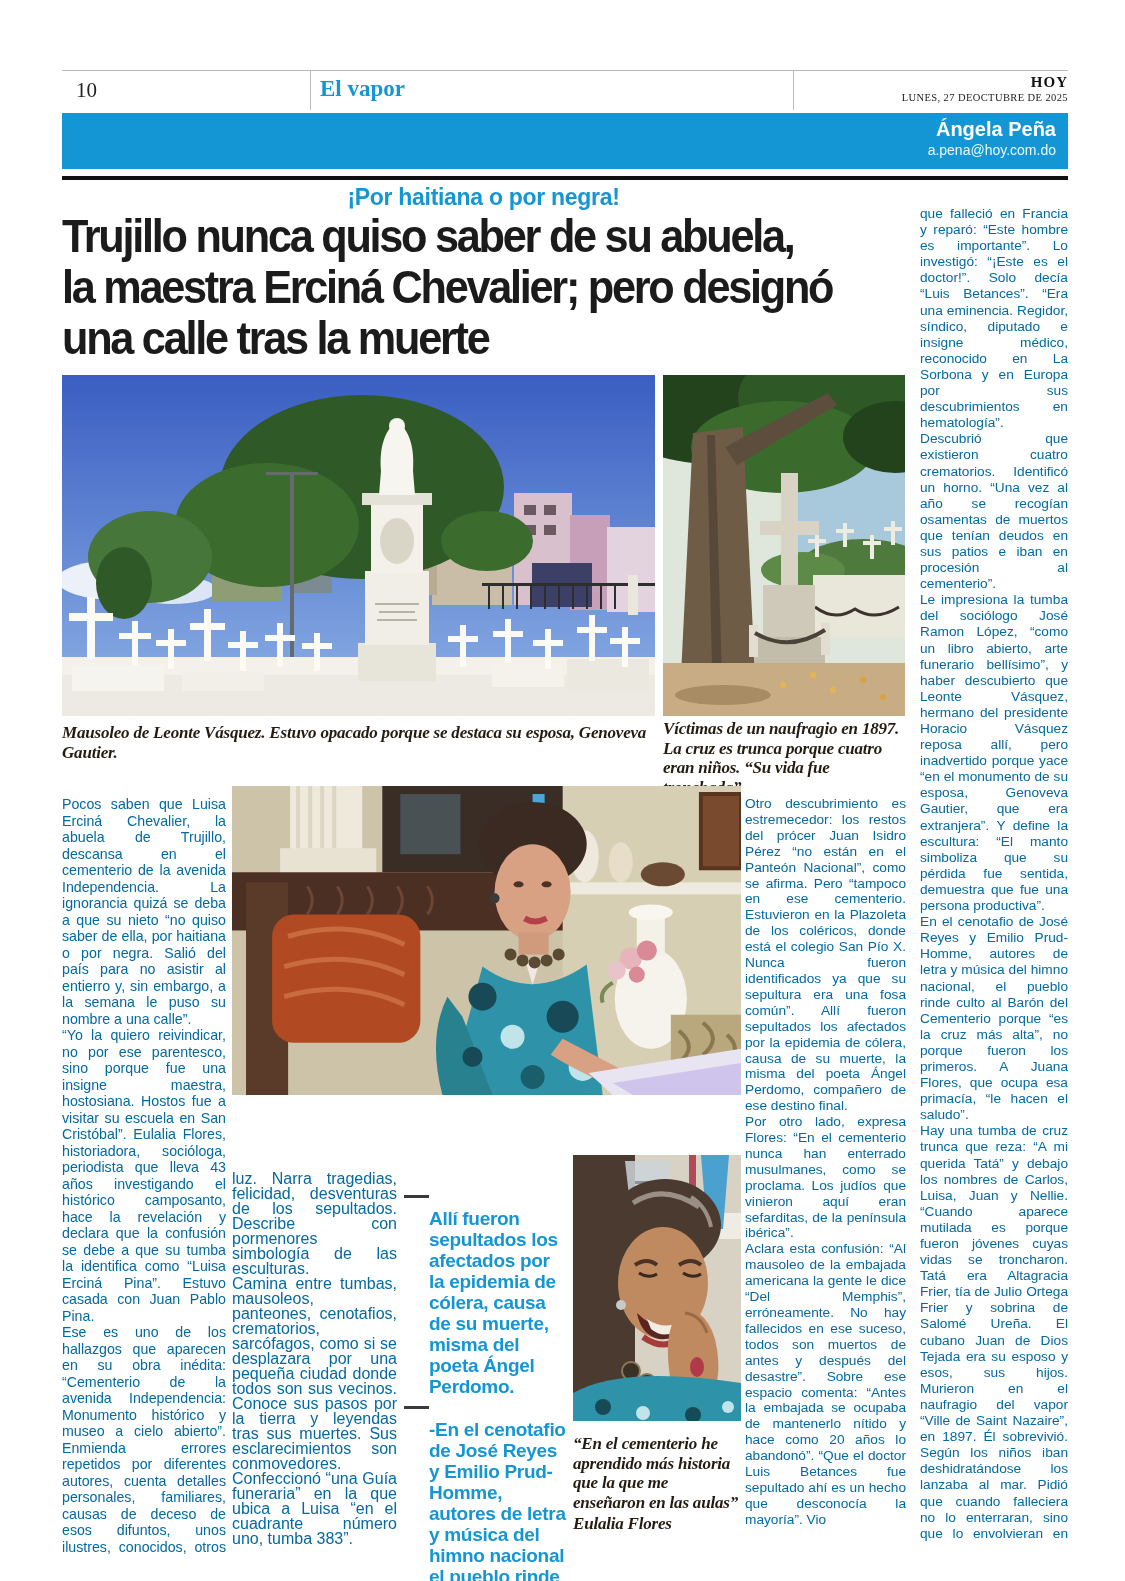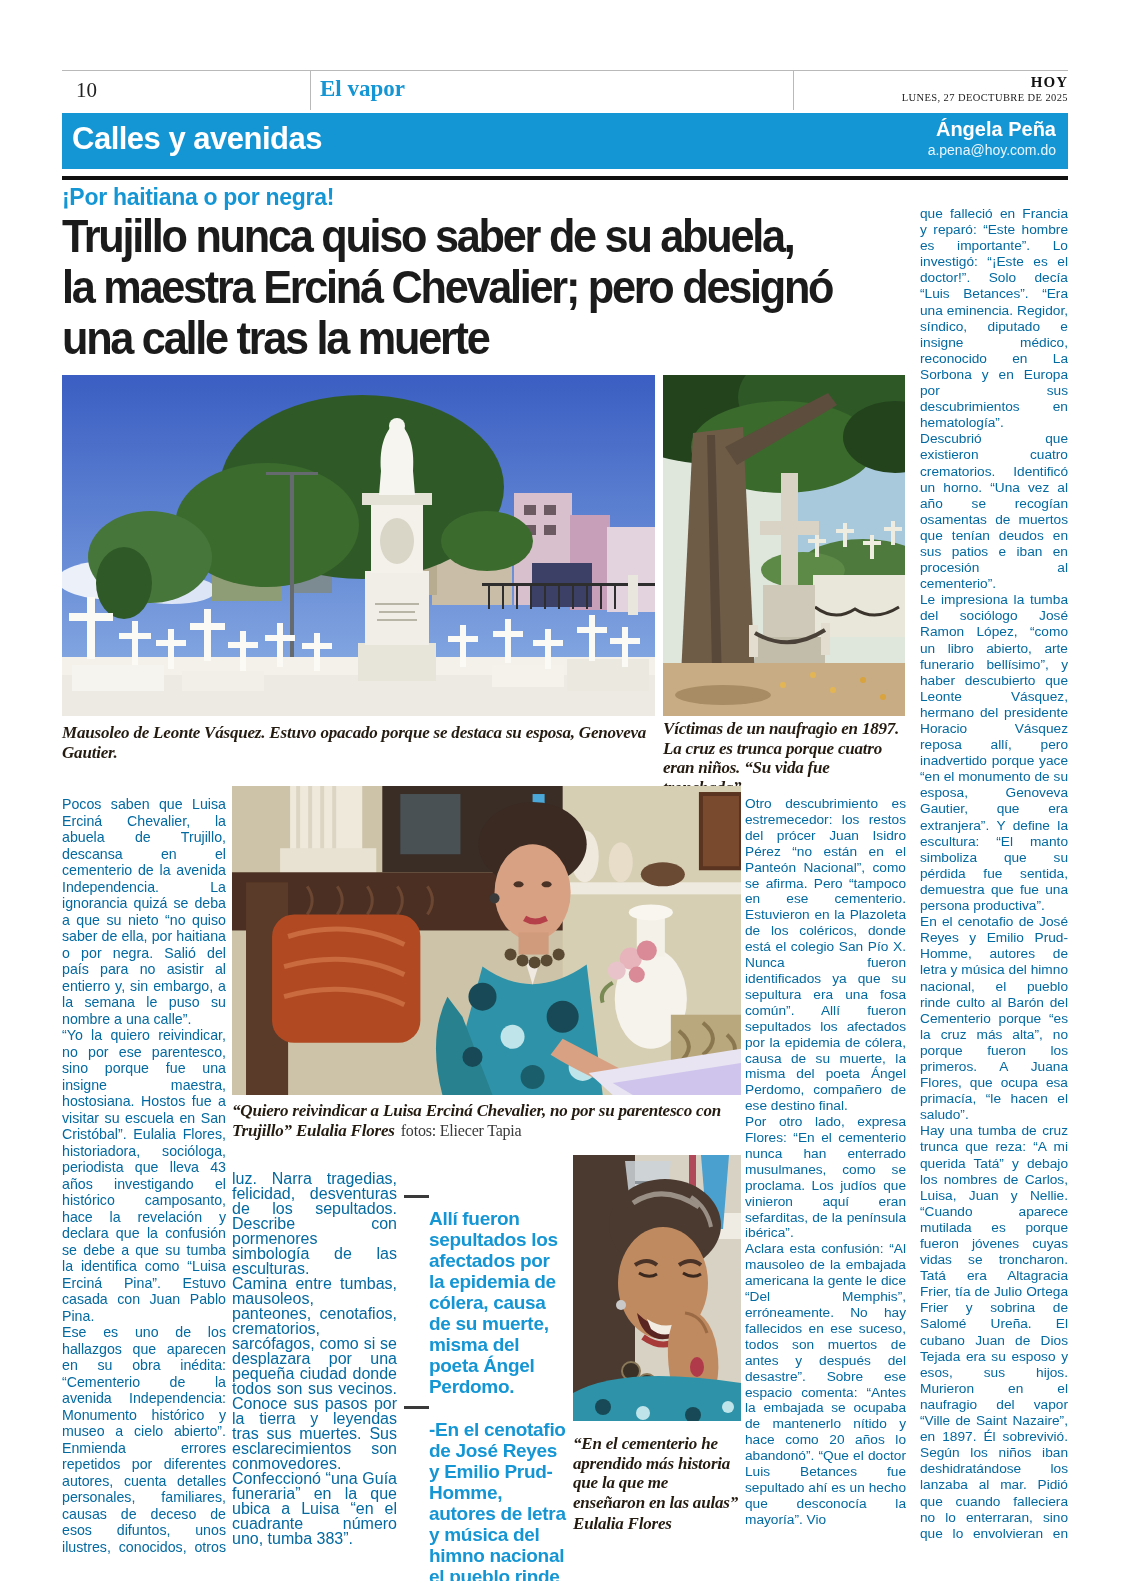--- a/index.html
+++ b/index.html
@@ -17,21 +17,21 @@
          font-weight:bold;font-size:15px;letter-spacing:1px;color:#111;}
   .edition-date{right:57px;top:92px;text-align:right;font-family:"Liberation Serif",serif;
          font-size:10.5px;letter-spacing:.4px;color:#222;}
   
   .banner{left:62px;top:113px;width:1006px;height:56px;background:#1596d4;color:#fff;}
   .banner-title{left:10px;top:8px;font-size:31px;font-weight:bold;letter-spacing:-.5px;}
   .banner-author{right:12px;top:5px;text-align:right;font-size:20px;font-weight:bold;}
   .banner-email{right:12px;top:29px;font-size:14px;font-weight:normal;color:#eaf6fd;}
   .black-rule{left:62px;top:176px;width:1006px;height:4px;background:#101010;}
   
-  .kicker{left:62px;top:184px;width:843px;color:#1596d4;
+  .kicker{left:62px;top:184px;width:843px;text-align:center;color:#1596d4;
           font-weight:bold;font-size:23px;letter-spacing:-.3px;}
   .headline{left:62px;top:211px;width:905px;font-weight:bold;font-size:46px;line-height:51px;
             letter-spacing:-2.4px;color:#1b1b1b;white-space:pre-line;
             transform:scaleX(.94);transform-origin:0 0;}
   
   figure{margin:0;}
   .photo{overflow:hidden;background:#ddd;}
   .photo svg{display:block;width:100%;height:100%;}
   .photo1{left:62px;top:375px;width:593px;height:341px;}
   .photo2{left:663px;top:375px;width:242px;height:341px;}
@@ -64,21 +64,20 @@
 
   <div class="abs hairline"></div>
   <div class="abs vrule v1"></div>
   <div class="abs vrule v2"></div>
   <div class="abs page-number">10</div>
   <div class="abs section-name">El vapor</div>
   <div class="abs brand">HOY</div>
   <div class="abs edition-date">LUNES, 27 DEOCTUBRE DE 2025</div>
 
   <div class="abs banner">
-    <div class="abs banner-title">Calles y avenidas</div>
     <div class="abs banner-author">Ángela Peña</div>
     <div class="abs banner-email">a.pena@hoy.com.do</div>
   </div>
   <div class="abs black-rule"></div>
 
   <div class="abs kicker">¡Por haitiana o por negra!</div>
   <h1 class="abs headline" style="margin:0;">Trujillo nunca quiso saber de su abuela,
 la maestra Erciná Chevalier; pero designó
 una calle tras la muerte</h1>
 
@@ -307,23 +306,20 @@
           <circle cx="350" cy="280" r="14" fill="#bfe4ea"></circle>
         <circle cx="240" cy="270" r="10" fill="#174a56"></circle>
           <circle cx="300" cy="290" r="12" fill="#1b5e6b"></circle>
         <path d="M330 252 q50 26 84 44 l-14 12 q-50 -20 -82 -40 z" fill="#d9a183"></path>
       </g>
       <path d="M356 286 L508 262 L508 308 L380 308 Z" fill="#e8e4f2"></path>
       <path d="M380 296 L508 276 L508 308 L400 308 Z" fill="#cfc4ec"></path>
     </svg>
   </figure>
 
-  <figcaption class="abs caption cap3">
-    <span>“Quiero reivindicar a Luisa Erciná Chevalier, no por su parentesco con Trujillo” Eulalia Flores</span><span class="credit">fotos: Eliecer Tapia</span>
-  </figcaption>
 
   <div class="abs body-text colB">luz. Narra tragedias, felicidad, desventuras de los sepultados. Describe con pormenores simbología de las esculturas.
 Camina entre tumbas, mausoleos, panteones, cenotafios, crematorios, sarcófagos, como si se desplazara por una pequeña ciudad donde todos son sus vecinos. Conoce sus pasos por la tierra y leyendas tras sus muertes. Sus esclarecimientos son conmovedores.
 Confeccionó “una Guía funeraria” en la que ubica a Luisa “en el cuadrante número uno, tumba 383”.</div>
 
   <div class="abs pullquote">
     <div class="pq-dash"></div>
     <div class="pq-quote">Allí fueron sepultados los afectados por la epidemia de cólera, causa de su muerte, misma del poeta Ángel Perdomo.</div>
     <div class="pq-dash"></div>
     <div class="pq-quote">-En el cenotafio de José Reyes y Emilio Prud-Homme, autores de letra y música del himno nacional el pueblo rinde culto al “Barón del cementerio”.</div>

